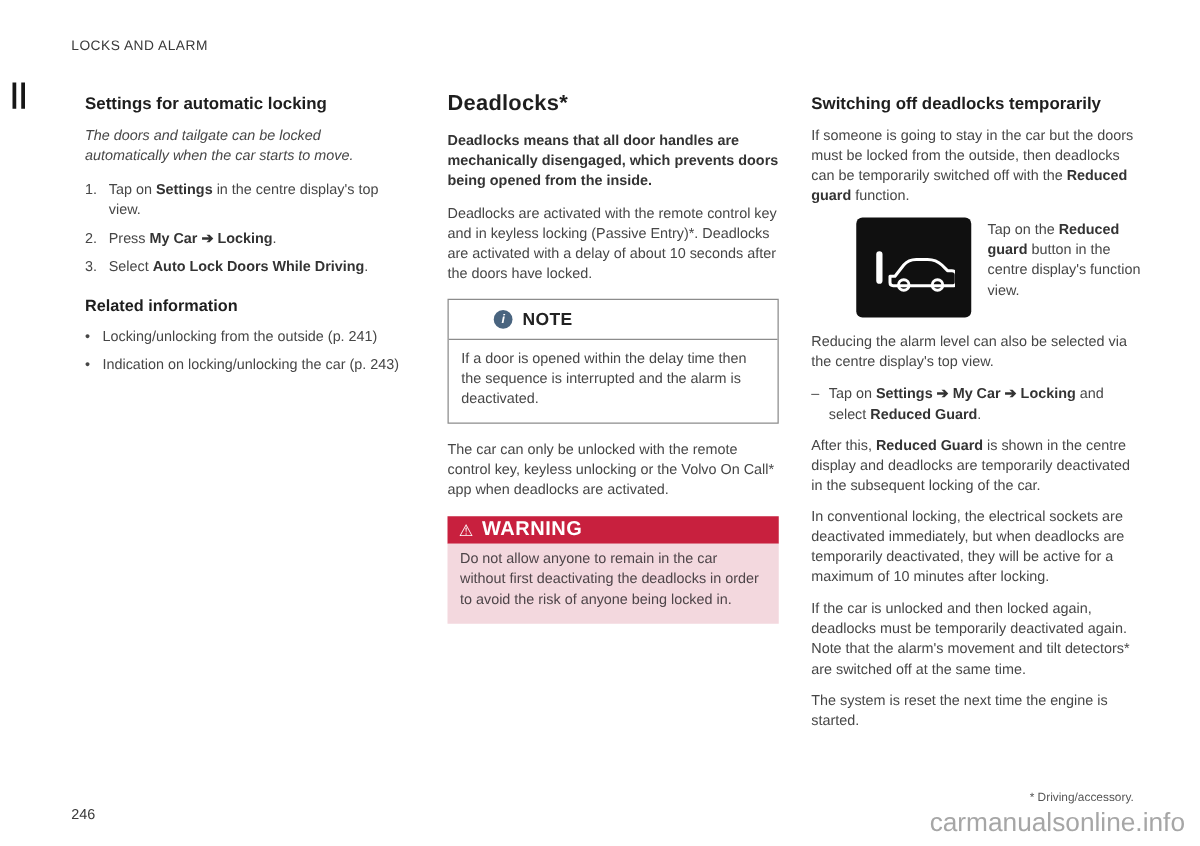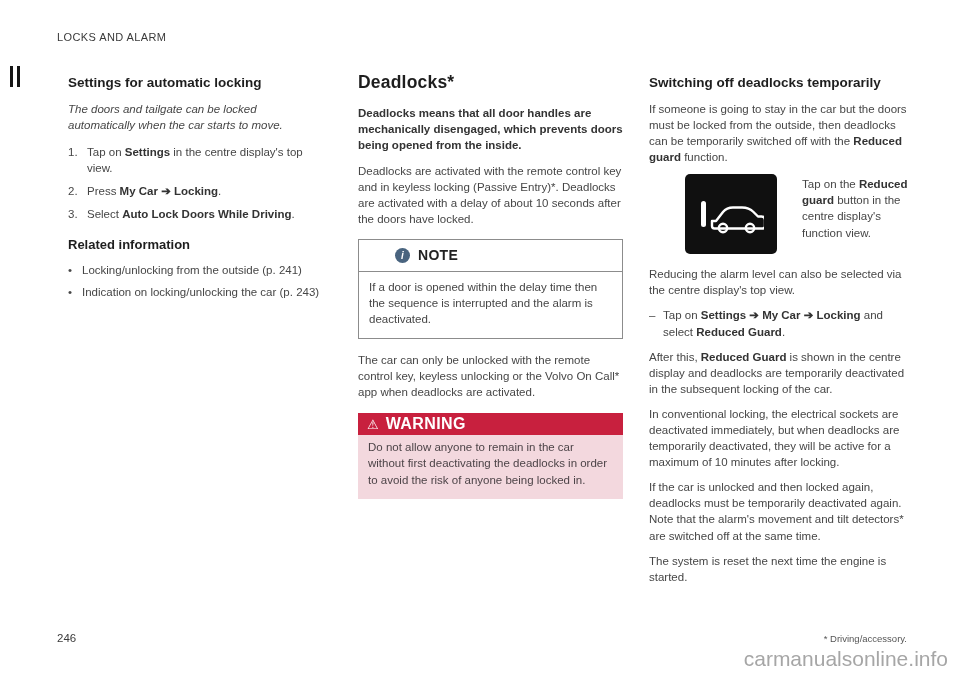--- a/index.html
+++ b/index.html
@@ -46,33 +46,33 @@
   .notebox-title { font-weight:bold; font-size:14px; color:#222; letter-spacing:.3px; }
   .notebox-body { padding:7px 10px 11px; }
 
   .warnbox { margin:13px 0; }
   .warn-header { background:#c8203e; color:#ffffff; display:flex; align-items:center; gap:7px; padding:0 9px; height:22px; }
   .warn-icon { font-size:13px; line-height:1; }
   .warn-title { font-weight:bold; font-size:16px; letter-spacing:.4px; }
   .warn-body { background:#f3d8de; padding:4px 10px 11px; color:#4d4448; }
   .warn-body p { margin:0; }
 
-  .figure-row { display:flex; gap:25px; margin:4px 0 12px;padding-left:36px; }
+  .figure-row { display:flex; gap:13px; margin:4px 0 12px;padding-left:36px; }
   .func-btn {
     width:92px; height:80px; background:#101010; border-radius:5px; flex:none;
     display:flex; align-items:center; justify-content:center;
   }
   .fig-caption { flex:1; margin-bottom:0; padding-top:2px; }
 
   .dash-item { display:flex; margin-bottom:9px; }
   .dash-item .dash { width:14px; flex:none; }
   .dash-item .dash::before { content:"–"; }
   .dash-text { flex:1; }
 
-  .footer-pagenum { position:absolute; left:57px; bottom:33px; font-size:11.5px; color:#3a3a3a; }
+  .footer-pagenum { position:absolute; left:57px; bottom:19px; font-size:11.5px; color:#3a3a3a; }
   .footnote { position:absolute; right:53px; bottom:33px; font-size:9.5px; color:#555; }
   .watermark { position:absolute; right:12px; bottom:6px; font-size:21px; color:#a6a6a6; }
 </style>
 </head>
 <body>
 
 <div class="page">
 
   <div class="running-header">LOCKS AND ALARM</div>
 

